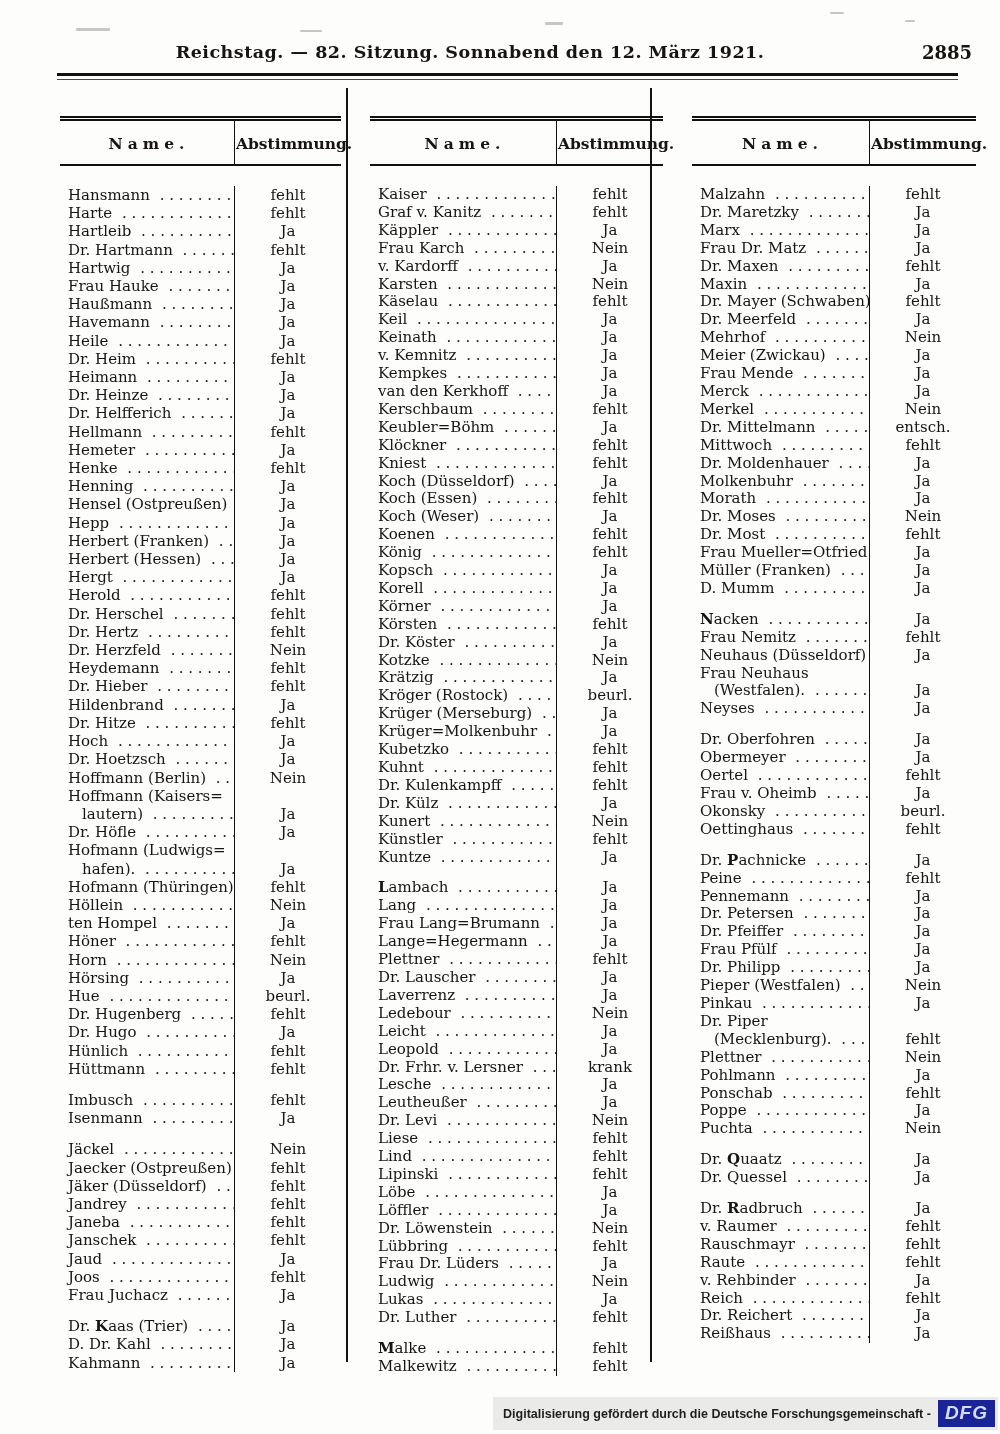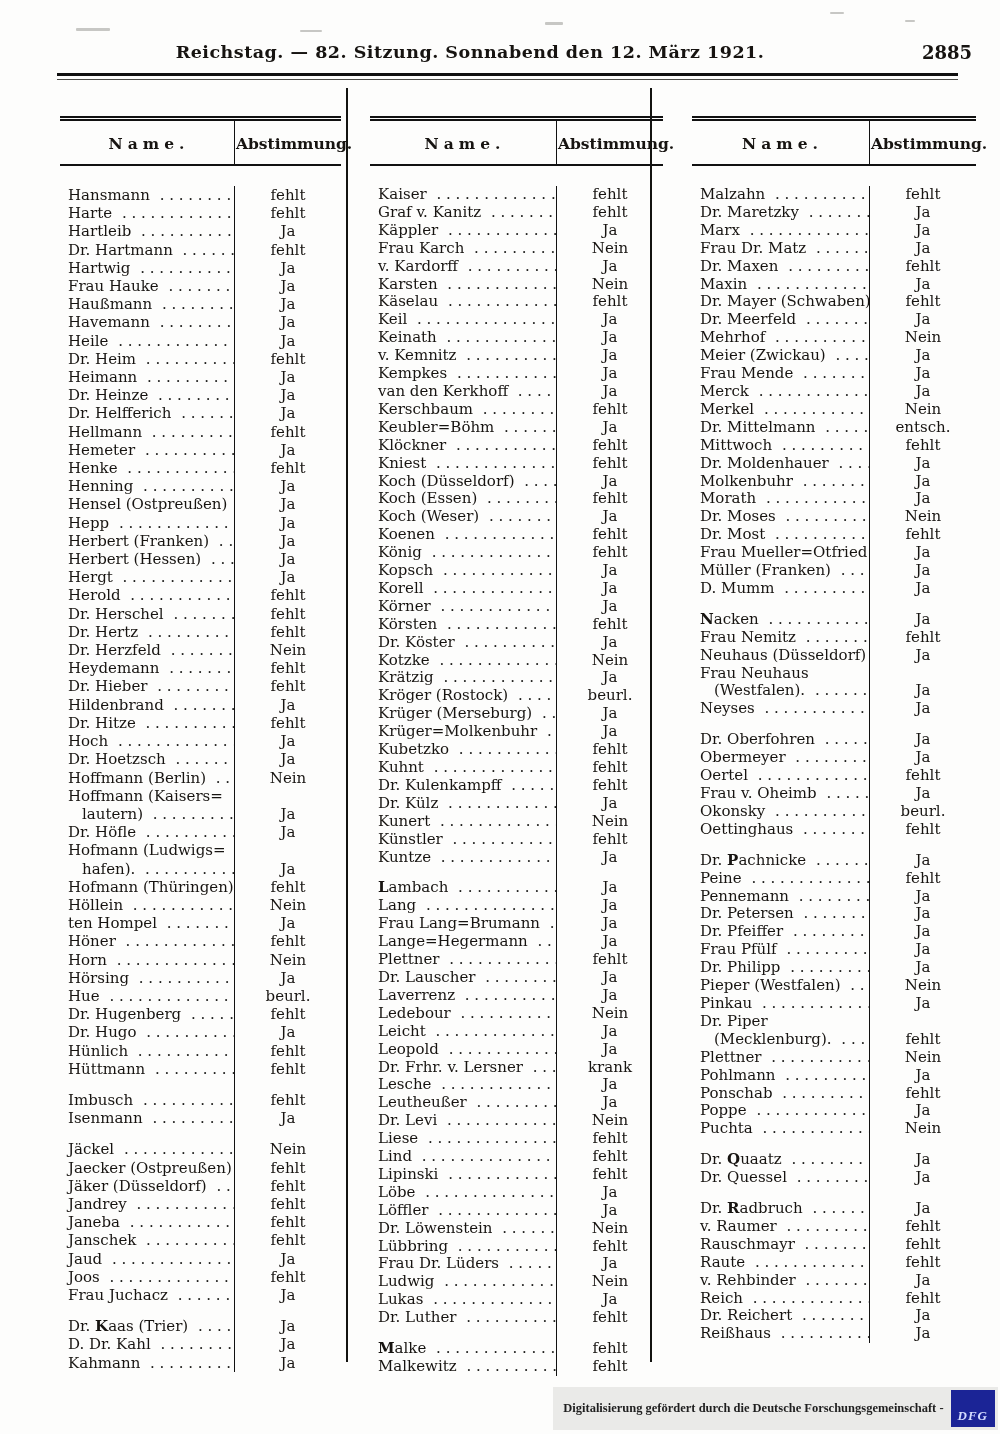--- a/index.html
+++ b/index.html
@@ -41,23 +41,23 @@
   .ncell { border-right:1.5px solid #111; padding-left:8px; overflow:hidden; }
   .vcell { display:flex; align-items:flex-end; justify-content:center; text-align:center; }
   .nline { display:flex; }
   .nline .nm { white-space:nowrap; }
   .nline .dots { flex:1; overflow:hidden; white-space:nowrap; padding-left:5px; color:#1c1c1a; }
   .nline.cont { padding-left:14px; }
   b.init { font-weight:bold; }
 
   
   .footer { position:absolute; right:2px; bottom:4px; display:flex; align-items:center; gap:7px;
-    font-family:Liberation Serif, serif; font-size:12.5px; font-weight:bold; color:#1f1f1f;
+    font-family:Liberation Sans, sans-serif; font-size:12.5px; font-weight:bold; color:#1f1f1f;
     background:#eaeae8; padding:3px 3px 3px 10px; }
-  .dfg-badge { color:#d4dcff; padding:18px 7px 3px; font-size:13px; font-weight:bold;
+  .dfg-badge { color:#d4dcff; padding:2px 7px 3px; font-size:19px; font-weight:bold;
     letter-spacing:1px; font-style:italic; }
 </style>
 </head>
 <body>
 
 <div class="speck" style="left:76px;top:28px;width:34px;height:3px;"></div>
 <div class="speck" style="left:300px;top:30px;width:22px;height:2px;"></div>
 <div class="speck" style="left:545px;top:22px;width:18px;height:3px;"></div>
 <div class="speck" style="left:830px;top:12px;width:14px;height:2px;"></div>
 <div class="speck" style="left:905px;top:20px;width:10px;height:2px;"></div>

